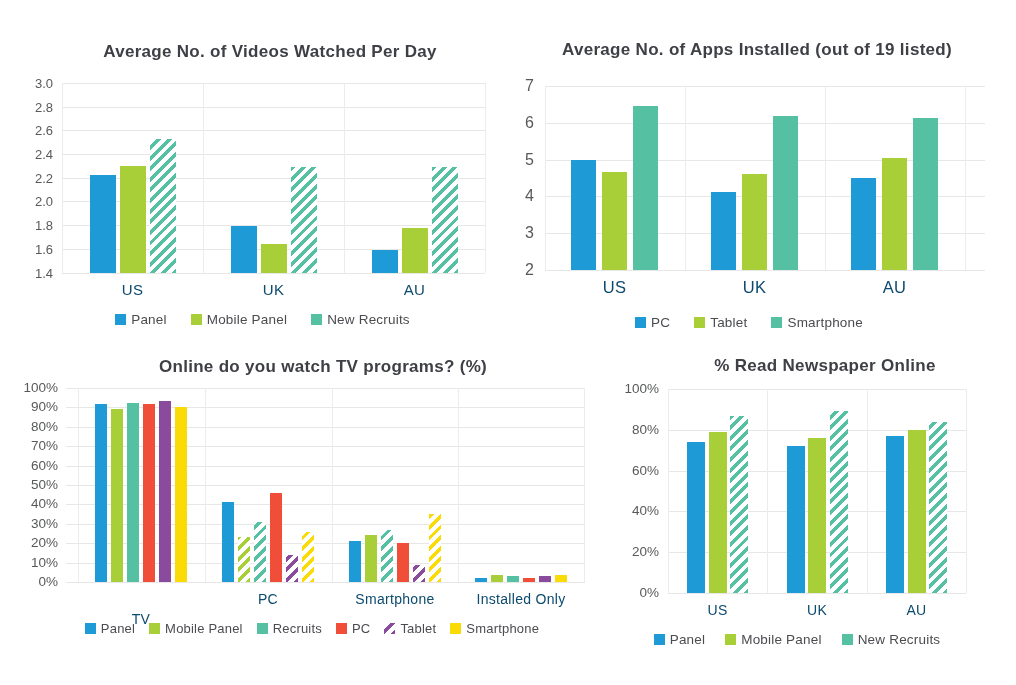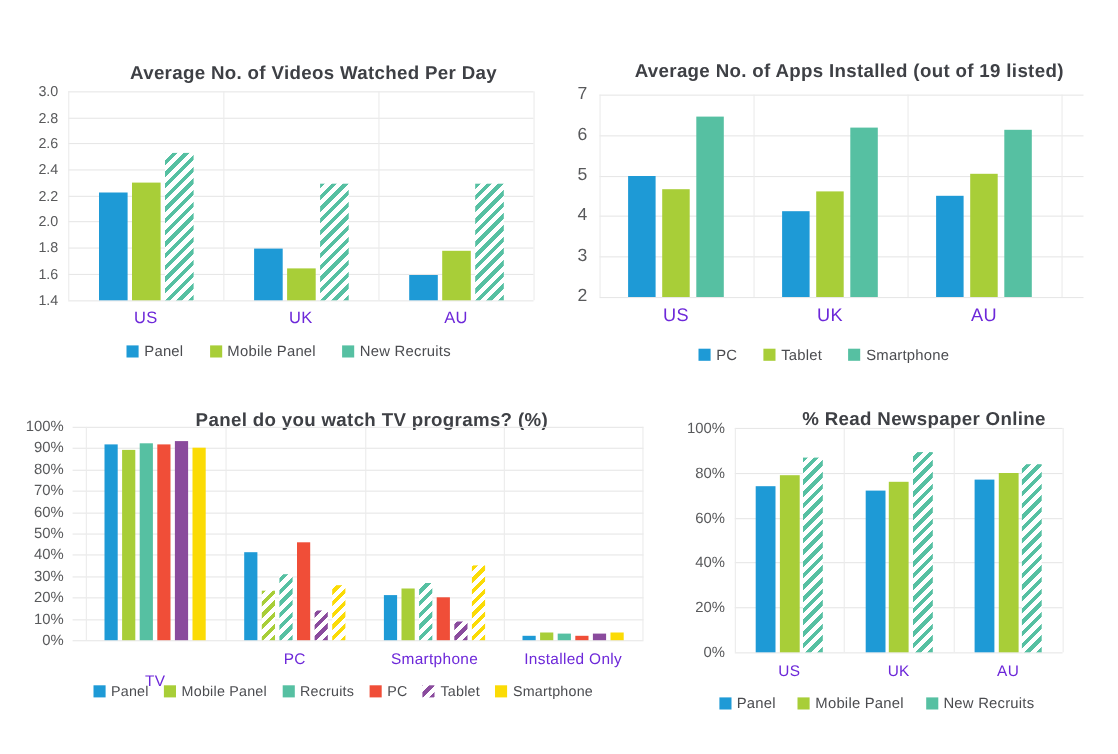--- a/index.html
+++ b/index.html
@@ -2,34 +2,34 @@
 <html><head>
 <meta charset="utf-8">
 <style>
   html,body{margin:0;padding:0;}
   body{
     width:1016px;height:685px;position:relative;background:#ffffff;
     font-family:"Liberation Sans",sans-serif;overflow:hidden;
     -webkit-font-smoothing:antialiased;
   }
   .chart-title{
-    position:absolute;margin:15px;text-align:center;
+    position:absolute;margin:0;text-align:center;
     font-size:17px;font-weight:700;color:#3E4045;letter-spacing:.3px;
   }
   .plot{position:absolute;}
   .gridline-h{position:absolute;left:0;right:0;height:1px;background:#E7E7E7;}
   .gridline-v{position:absolute;top:0;bottom:0;width:1px;background:#ECECEC;}
   .ytick{
     position:absolute;color:#58595B;text-align:right;line-height:1;
     transform:translateY(-50%);width:60px;
   }
   .bar-group{position:absolute;bottom:0;top:0;display:flex;align-items:flex-end;}
   .bar{flex:0 0 auto;}
   .xlabel{
-    position:absolute;color:#6d28d9;text-align:center;line-height:1;
+    position:absolute;color:#0c4a6e;text-align:center;line-height:1;
     transform:translateX(-50%);white-space:nowrap;letter-spacing:.3px;
   }
   .legend{
     position:absolute;display:flex;justify-content:center;align-items:center;
   }
   .legend-item{display:flex;align-items:center;flex:0 0 auto;}
   .legend-marker{width:11px;height:11px;margin-right:5px;flex:0 0 auto;}
   .legend-label{color:#4B4C50;line-height:1;white-space:nowrap;letter-spacing:.2px;}
 </style>
 </head>
@@ -143,21 +143,21 @@
         <div class="legend-label" style="font-size: 13.5px;">Tablet</div>
       </div>
       <div class="legend-item">
         <div class="legend-marker" style="background: rgb(86, 192, 162);"></div>
         <div class="legend-label" style="font-size: 13.5px;">Smartphone</div>
       </div>
     </div>
 </section>
 
 <section>
-  <h2 class="chart-title" id="title-2" style="left: 33px; top: 357px; width: 580px;">Panel do you watch TV programs? (%)</h2>
+  <h2 class="chart-title" id="title-2" style="left: 33px; top: 357px; width: 580px;">Online do you watch TV programs? (%)</h2>
   <div class="plot" id="plot-2" style="left: 66px; top: 388px; width: 519px; height: 194px;">
       <div class="gridline-h" style="top: 194px;"></div>
       <div class="ytick" style="top: 194px; left: -68px; font-size: 13.5px;">0%</div>
       <div class="gridline-h" style="top: 174.6px;"></div>
       <div class="ytick" style="top: 174.6px; left: -68px; font-size: 13.5px;">10%</div>
       <div class="gridline-h" style="top: 155.2px;"></div>
       <div class="ytick" style="top: 155.2px; left: -68px; font-size: 13.5px;">20%</div>
       <div class="gridline-h" style="top: 135.8px;"></div>
       <div class="ytick" style="top: 135.8px; left: -68px; font-size: 13.5px;">30%</div>
       <div class="gridline-h" style="top: 116.4px;"></div>

